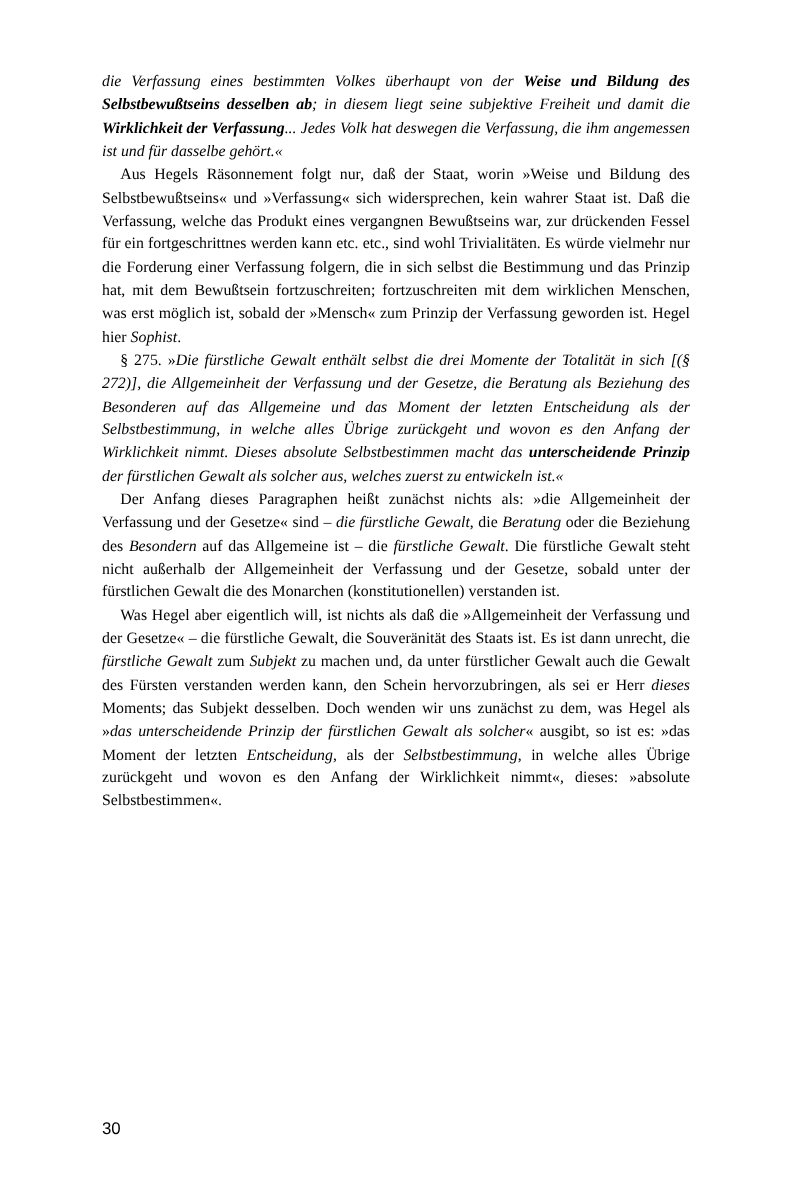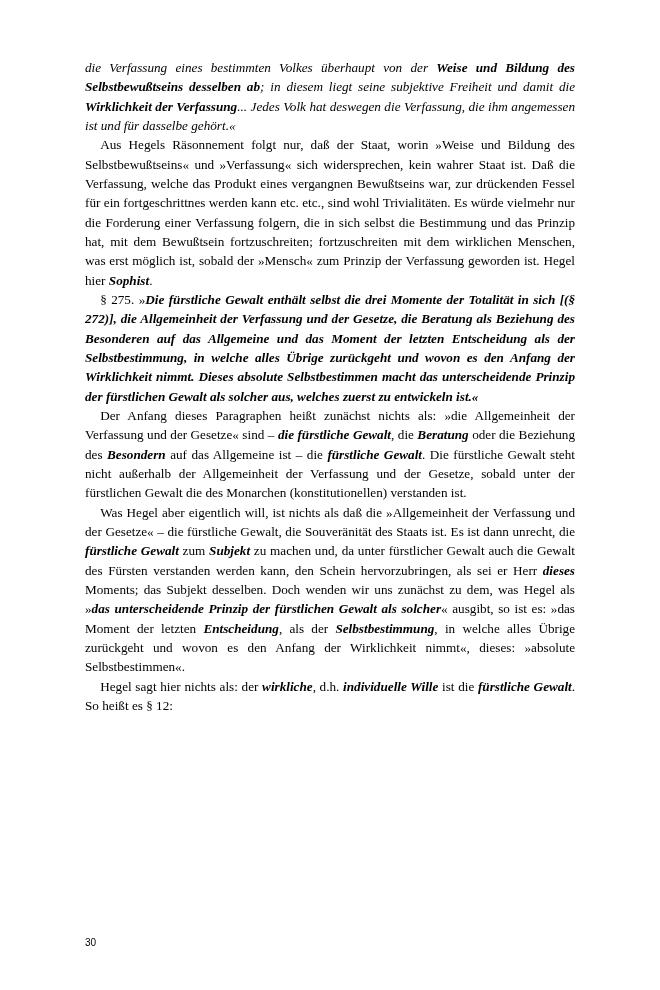--- a/index.html
+++ b/index.html
@@ -32,38 +32,38 @@
   }
   p {
     margin: 0;
   }
   .indent {
     text-indent: 1.15em;
   }
   .quote-block {
     font-style: italic;
   }
-  .it { font-style: italic; font-weight: bold; }
+  .it { font-style: italic; }
   .bi { font-style: italic; font-weight: bold; margin-top: 12px; }
   .b { font-weight: bold; }
   h2.section-heading {
     font-size: 15.4px;
     font-weight: bold;
     text-align: center;
     margin: 25px 0 16px 0;
     letter-spacing: 0.1px;
   }
   .para-275 {
     text-indent: 1.15em;
   }
   .folio {
     position: absolute;
     left: 85px;
     bottom: 42px;
-    font-size: 10px;
+    font-size: 14px;
     font-family: "Liberation Sans", sans-serif;
     color: #000;
   }
 </style>
 </head>
 <body>
 
 <div class="page">
 
   <div class="body-text">
@@ -72,20 +72,19 @@
 
     <p class="indent"><span>Aus Hegels Räsonnement folgt nur, daß der Staat, worin »Weise und Bildung des Selbstbewußtseins« und »Verfassung« sich widersprechen, kein wahrer Staat ist. Daß die Verfassung, welche das Produkt eines vergangnen Bewußtseins war, zur drückenden Fessel für ein fortgeschrittnes werden kann etc. etc., sind wohl Trivialitäten. Es würde vielmehr nur die Forderung einer Verfassung folgern, die in sich selbst die Bestimmung und das Prinzip hat, mit dem Bewußtsein fortzuschreiten; fortzuschreiten mit dem wirklichen Menschen, was erst möglich ist, sobald der »Mensch« zum Prinzip der Verfassung geworden ist. Hegel hier </span><span class="it">Sophist</span><span>.</span></p>
 
 
     <p class="para-275"><span>§ 275. »</span><span class="it">Die fürstliche Gewalt enthält selbst die drei Momente der Totalität in sich [(§ 272)], die Allgemeinheit der Verfassung und der Gesetze, die Beratung als Beziehung des Besonderen auf das Allgemeine und das Moment der letzten Entscheidung als der Selbstbestimmung, in welche alles Übrige zurückgeht und wovon es den Anfang der Wirklichkeit nimmt. Dieses absolute Selbstbestimmen macht das </span><span class="bi">unterscheidende Prinzip</span><span class="it"> der fürstlichen Gewalt als solcher aus, welches zuerst zu entwickeln ist.«</span></p>
 
     <p class="indent"><span>Der Anfang dieses Paragraphen heißt zunächst nichts als: »die Allgemeinheit der Verfassung und der Gesetze« sind – </span><span class="it">die fürstliche Gewalt</span><span>, die </span><span class="it">Beratung</span><span> oder die Beziehung des </span><span class="it">Besondern</span><span> auf das Allgemeine ist – die </span><span class="it">fürstliche Gewalt</span><span>. Die fürstliche Gewalt steht nicht außerhalb der Allgemeinheit der Verfassung und der Gesetze, sobald unter der fürstlichen Gewalt die des Monarchen (konstitutionellen) verstanden ist.</span></p>
 
     <p class="indent"><span>Was Hegel aber eigentlich will, ist nichts als daß die »Allgemeinheit der Verfassung und der Gesetze« – die fürstliche Gewalt, die Souveränität des Staats ist. Es ist dann unrecht, die </span><span class="it">fürstliche Gewalt</span><span> zum </span><span class="it">Subjekt</span><span> zu machen und, da unter fürstlicher Gewalt auch die Gewalt des Fürsten verstanden werden kann, den Schein hervorzubringen, als sei er Herr </span><span class="it">dieses</span><span> Moments; das Subjekt desselben. Doch wenden wir uns zunächst zu dem, was Hegel als »</span><span class="it">das unterscheidende Prinzip der fürstlichen Gewalt als solcher</span><span>« ausgibt, so ist es: »das Moment der letzten </span><span class="it">Entscheidung</span><span>, als der </span><span class="it">Selbstbestimmung</span><span>, in welche alles Übrige zurückgeht und wovon es den Anfang der Wirklichkeit nimmt«, dieses: »absolute Selbstbestimmen«.</span></p>
 
-    <p class="indent"><span>Hegel sagt hier nichts als: der </span><span class="it">wirkliche</span><span>, d.h. </span><span class="it">individuelle Wille</span><span> ist die </span><span class="it">fürstliche Gewalt</span><span>. So heißt es § 12:</span></p>
 
 
   </div>
 
   <div class="folio">30</div>
 
 </div>
 
 </body></html>

